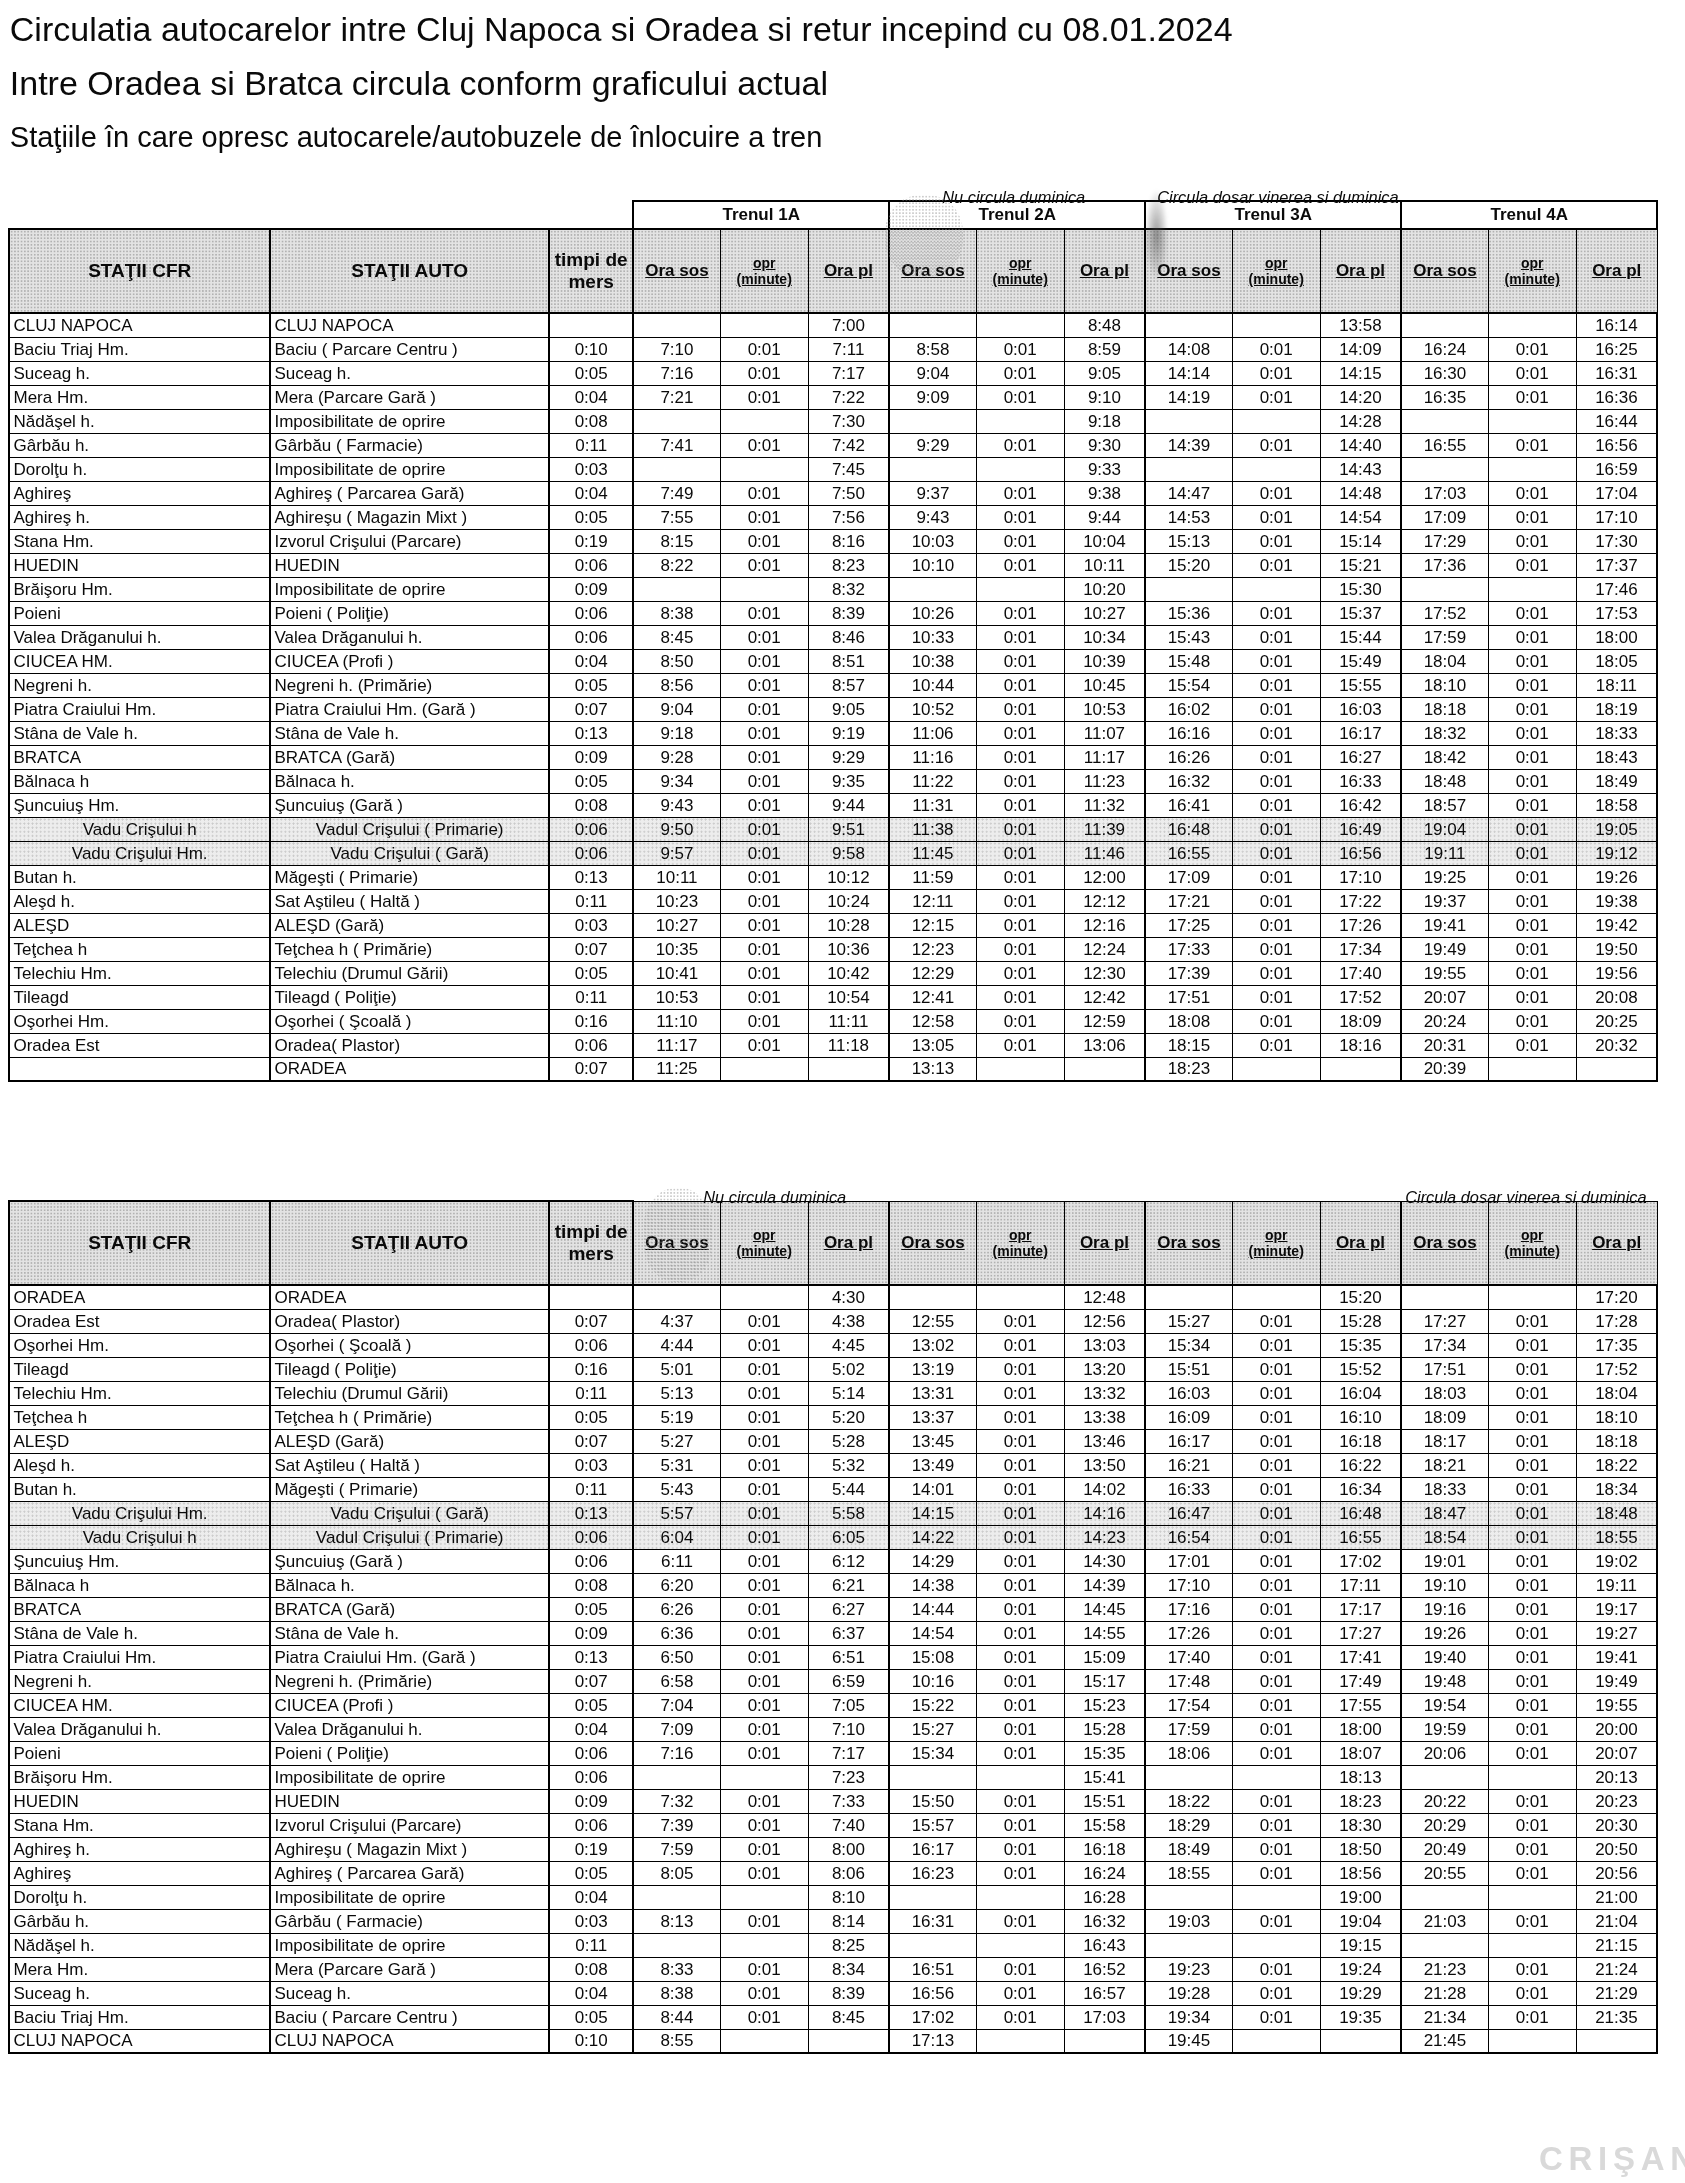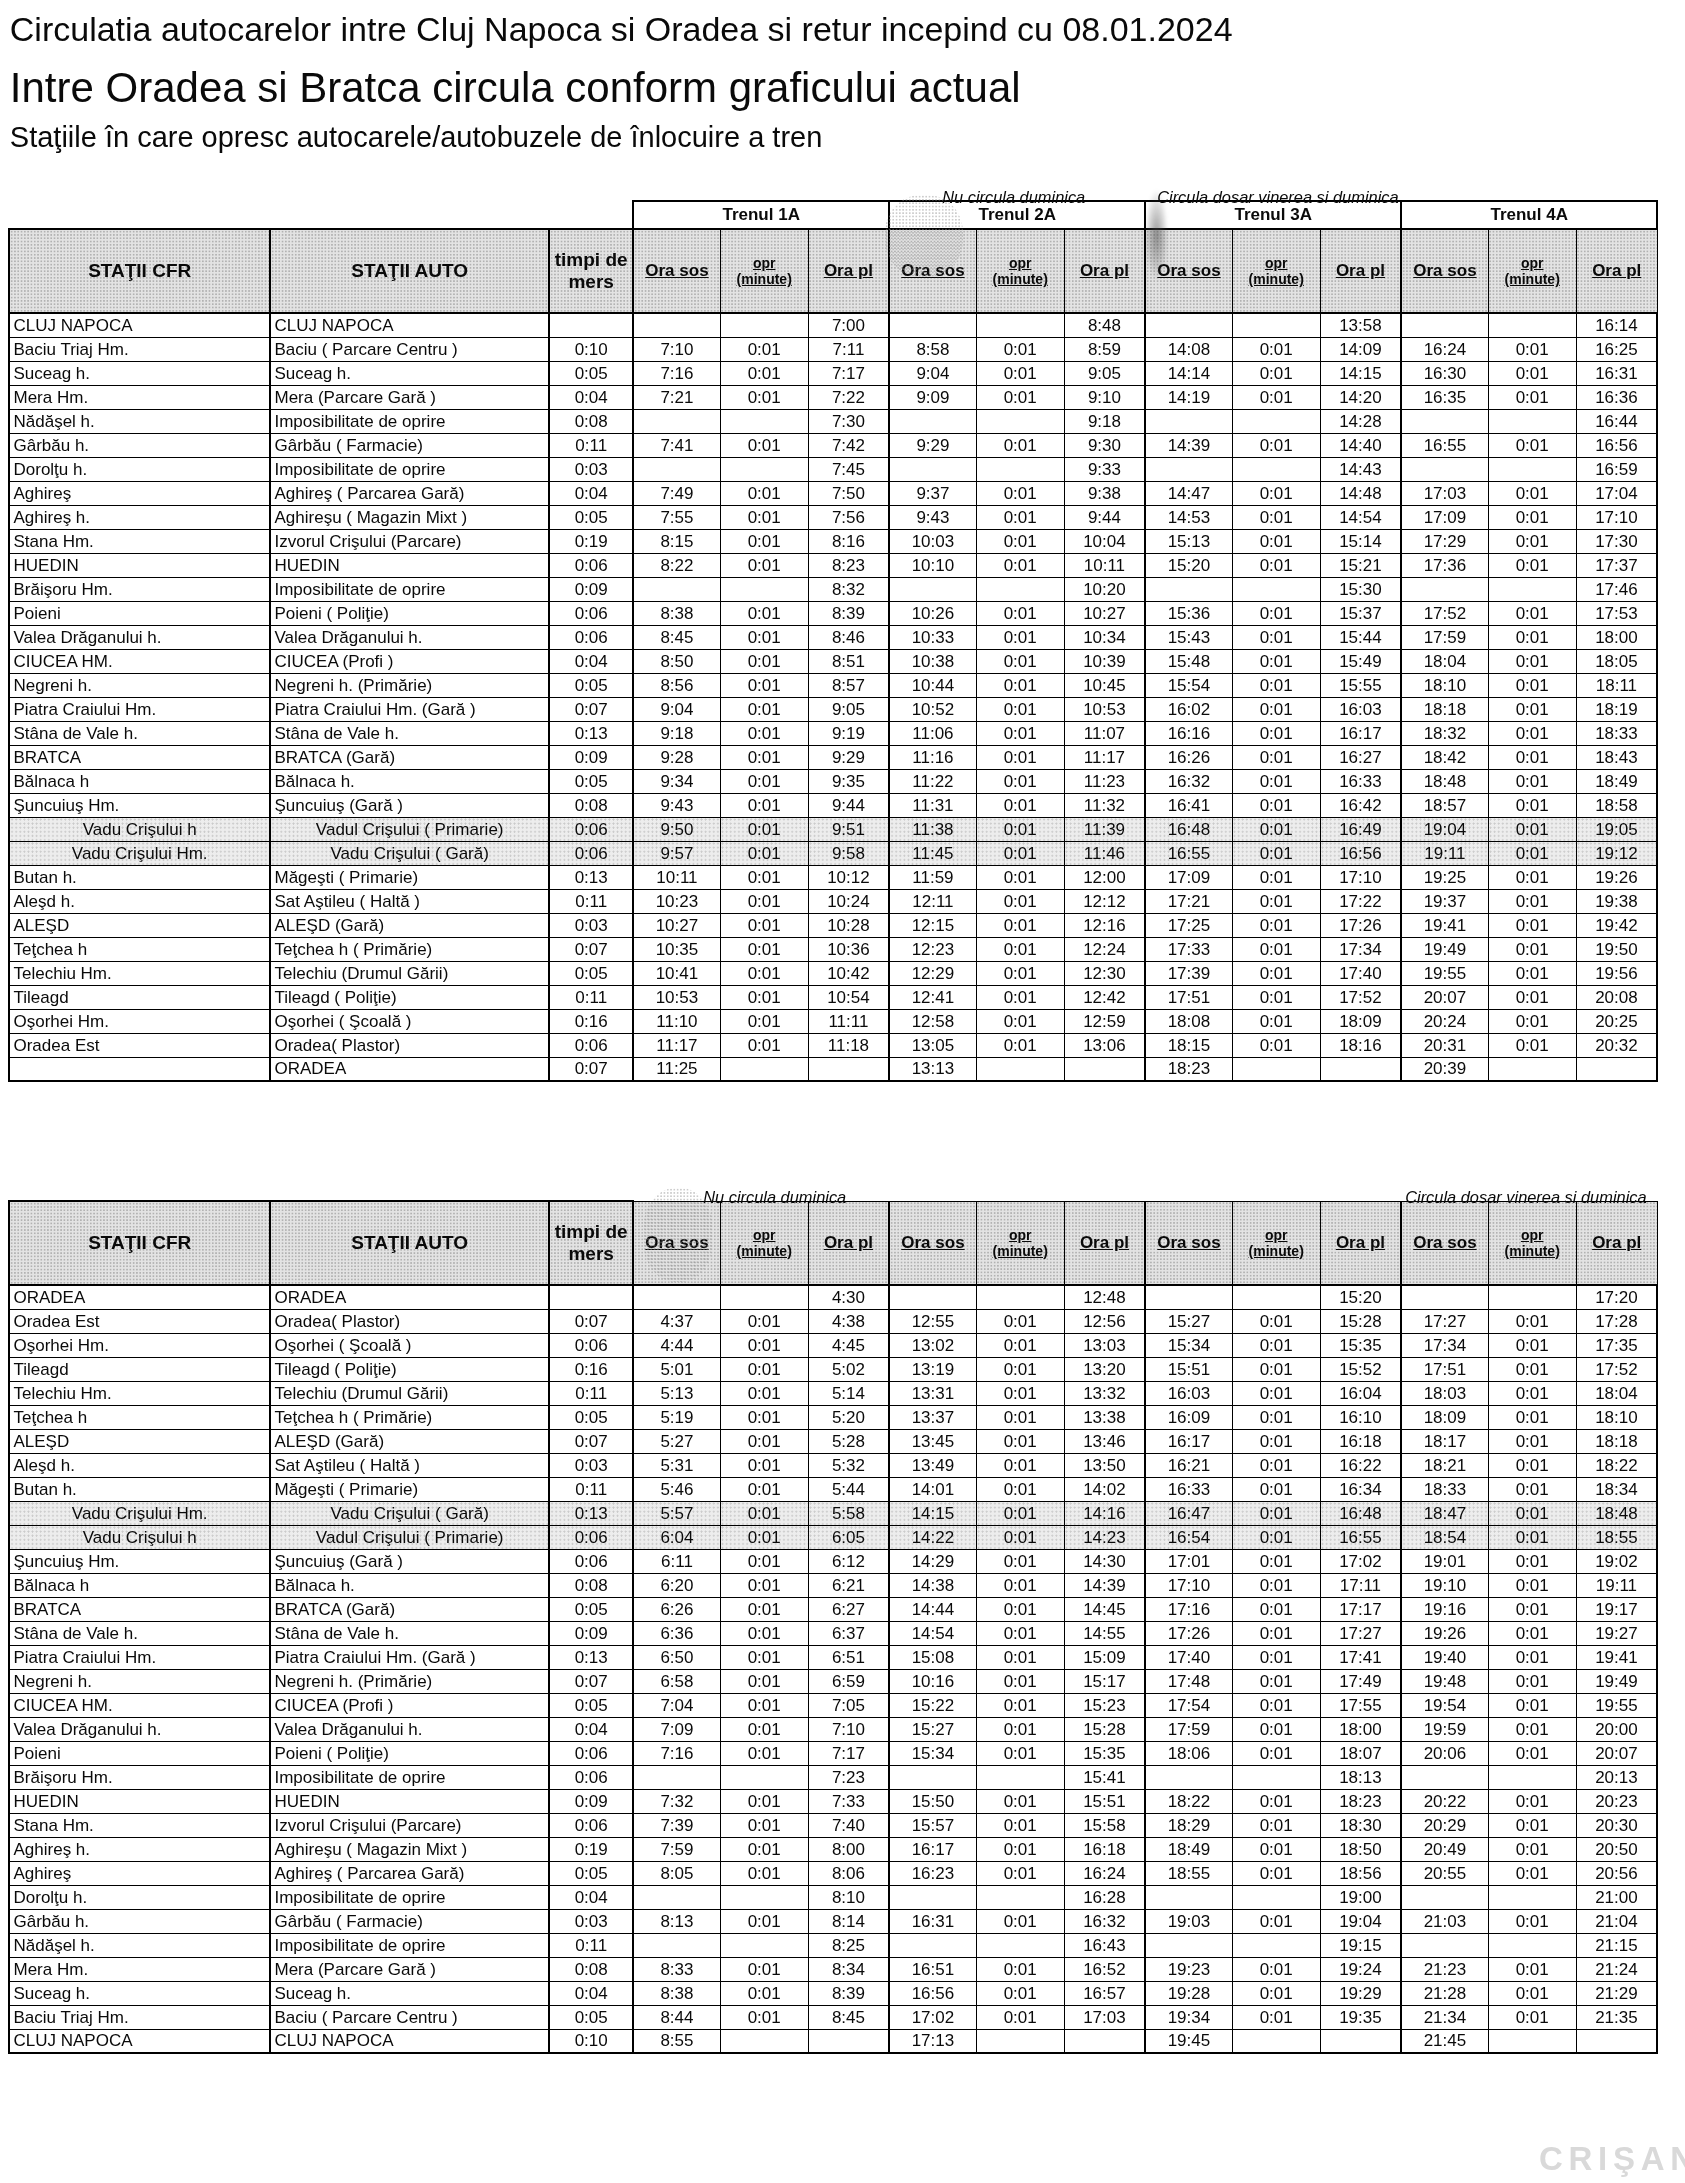--- a/index.html
+++ b/index.html
@@ -2,21 +2,21 @@
 <html style="font-size:13px"><head>
 <meta charset="utf-8">
 <style>
   html,body{margin:0;padding:0;}
   body{
     width:1685px;height:2183px;position:relative;background:#ffffff;
     font-family:"Liberation Sans", sans-serif;color:#0a0a0a;overflow:hidden;
   }
   .title{position:absolute;left:9.8px;white-space:nowrap;}
   .t1{top:9.8px;font-size:34px;}
-  .t2{top:64px;font-size:42px;}
+  .t2{top:64px;font-size:34px;}
   .t3{top:121px;font-size:29px;}
 
   .twrap{position:absolute;left:8.2px;}
   .ann{position:absolute;top:0;font-size:16.4px;white-space:nowrap;font-style:italic;}
 
   table{border-collapse:collapse;table-layout:fixed;width:1648px;margin-top:12px;}
   th,td{border:1.6px solid #000;overflow:hidden;white-space:nowrap;padding:0 3.3px;box-sizing:border-box;}
   .corner{border:none;background:#fff;}
   .train-row th{border:2.5px solid #000;height:28px;font-size:17px;font-weight:bold;background:#fff;text-align:center;}
   .sub-row th{height:84px;vertical-align:middle;text-align:center;font-weight:bold;}
@@ -840,21 +840,21 @@
           <td class="time">0:01</td>
           <td class="time">16:22</td>
           <td class="time gstart">18:21</td>
           <td class="time">0:01</td>
           <td class="time">18:22</td>
         </tr>
         <tr>
           <td class="cfr">Butan h.</td>
           <td class="auto">Măgeşti  ( Primarie)</td>
           <td class="timpi">0:11</td>
-          <td class="time gstart">5:46</td>
+          <td class="time gstart">5:43</td>
           <td class="time">0:01</td>
           <td class="time">5:44</td>
           <td class="time gstart">14:01</td>
           <td class="time">0:01</td>
           <td class="time">14:02</td>
           <td class="time gstart">16:33</td>
           <td class="time">0:01</td>
           <td class="time">16:34</td>
           <td class="time gstart">18:33</td>
           <td class="time">0:01</td>

